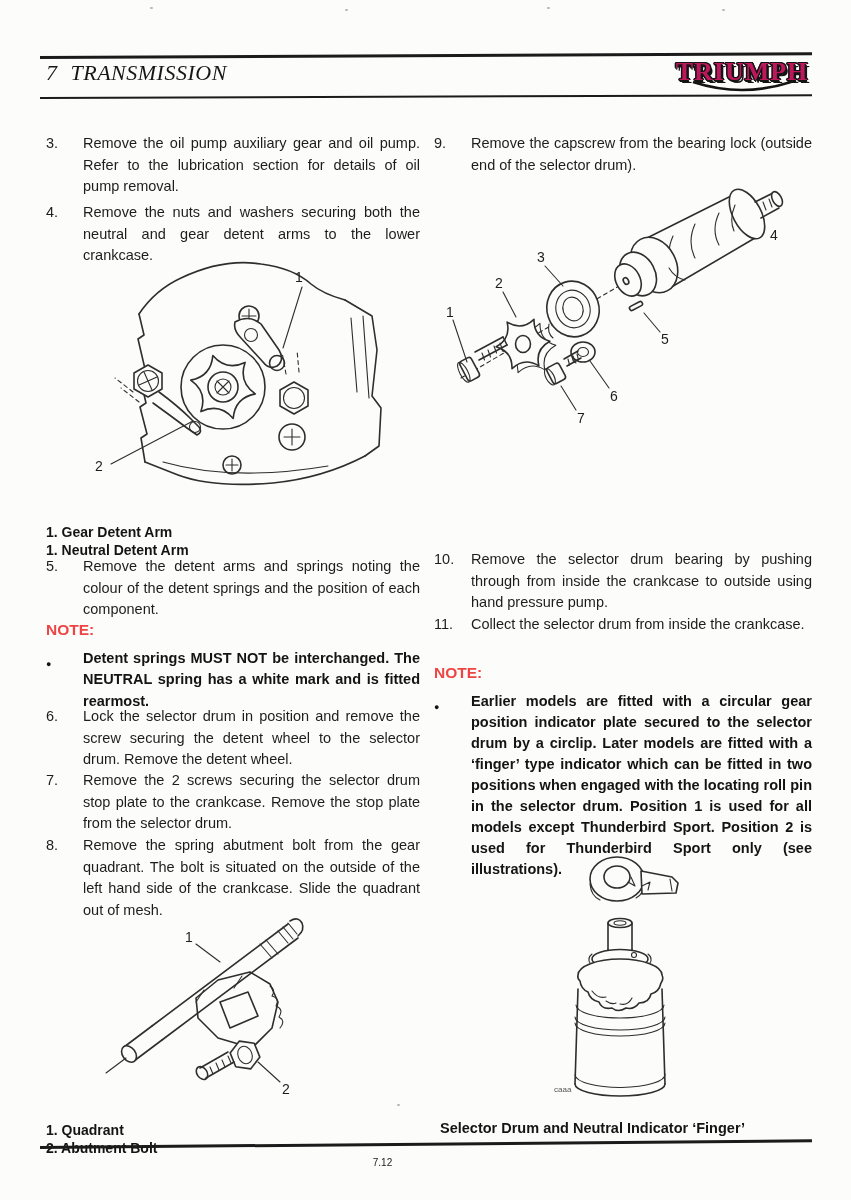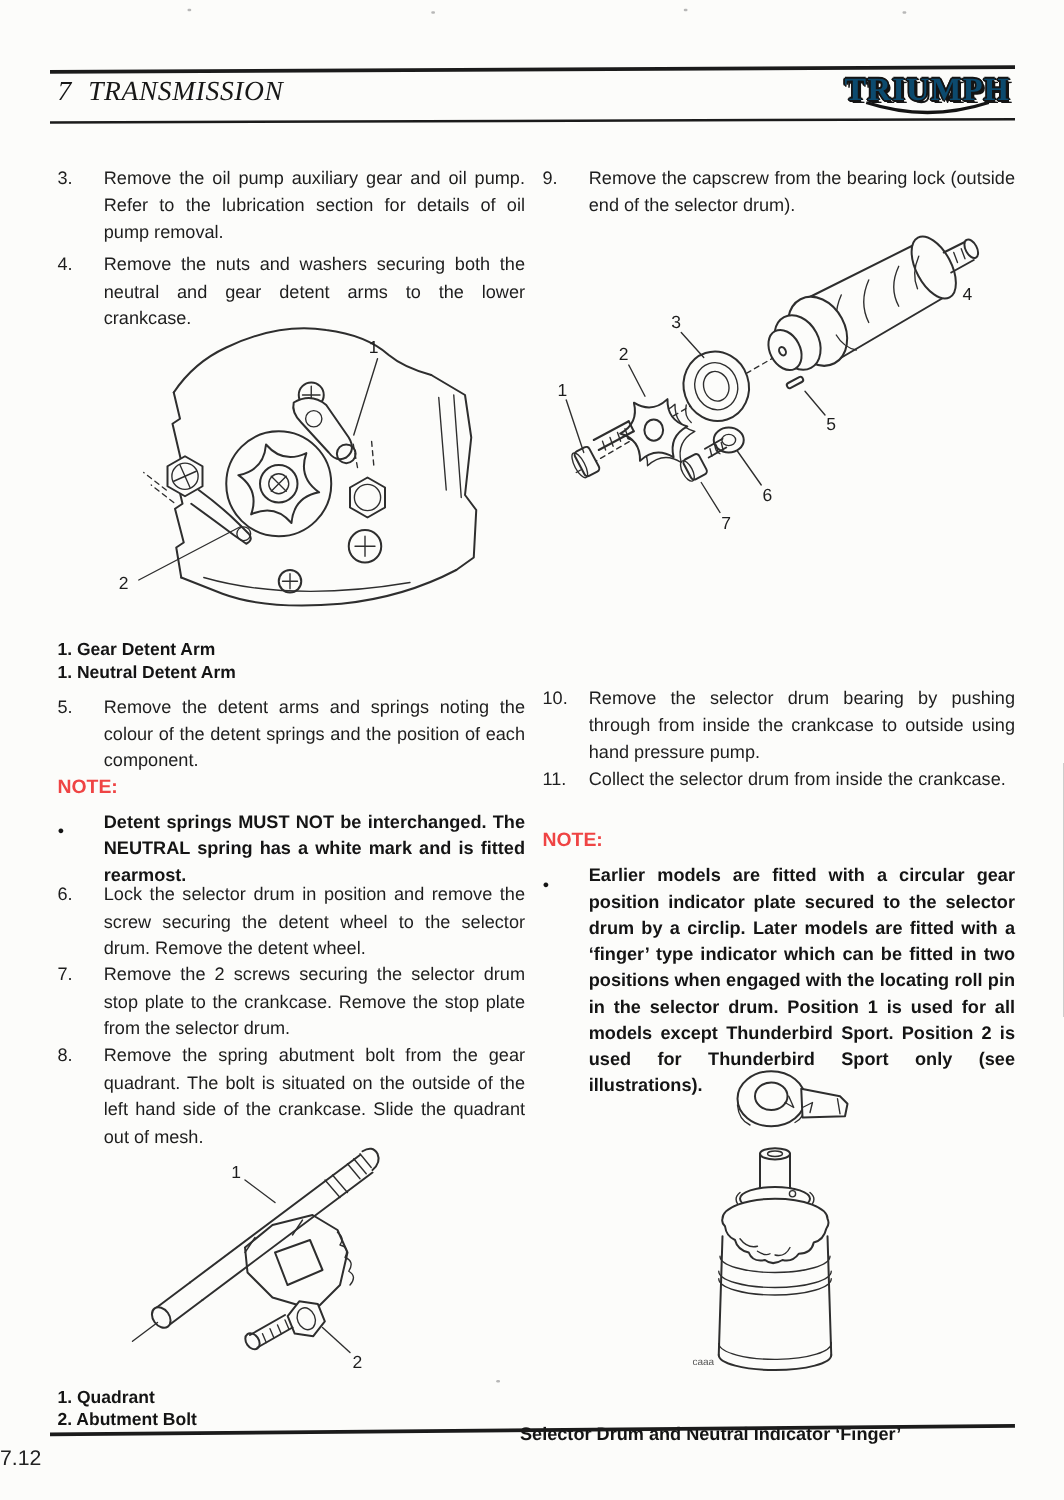--- a/index.html
+++ b/index.html
@@ -5,36 +5,36 @@
   html,body{margin:0;padding:0;background:#8a8a8a;}
   .page{position:relative;width:851px;height:1200px;margin:0 auto;background:#fcfcfa;
         font-family:"Liberation Sans",sans-serif;color:#1d1d1d;overflow:hidden;}
   .rule{position:absolute;background:#1b1b1b;transform-origin:left center;}
   
   .hdr-title{position:absolute;left:46px;top:60px;font-family:"Liberation Serif",serif;
              font-style:italic;font-size:22px;color:#171717;letter-spacing:.5px;}
   .hdr-title .no{margin-right:13px;}
   .logo{position:absolute;left:671px;top:57px;width:142px;height:40px;text-align:center;}
   .logo-text{display:inline-block;font-family:"Liberation Serif",serif;font-weight:700;
-             font-size:26px;line-height:30px;color:#0c4a6e;letter-spacing:1px;
+             font-size:26px;line-height:30px;color:#be185d;letter-spacing:1px;
              text-shadow:-1.5px 0 #141414,1.5px 0 #141414,0 -1.5px #141414,0 1.5px #141414,
                          -1px -1px #141414,1px -1px #141414,-1px 1px #141414,2.5px 2.5px 0 #141414;}
   .logo svg{position:absolute;left:18px;top:24px;}
   
   .step{position:absolute;display:flex;font-size:14.5px;line-height:21.6px;}
   .step .num{flex:none;width:37px;}
   .step .txt{flex:1;display:block;text-align:justify;}
-  .figcap{position:absolute;font-weight:700;font-size:14px;line-height:17.5px;color:#141414;}
+  .figcap{position:absolute;font-weight:700;font-size:14px;line-height:17.5px;color:#141414;margin-top:13px;}
   .parts{position:absolute;font-weight:700;font-size:13.8px;line-height:15.7px;color:#141414;}
   .note-title{position:absolute;font-weight:700;font-size:15.5px;color:#ef4444;}
   .note{position:absolute;display:flex;font-weight:700;font-size:14.5px;line-height:21.3px;color:#141414;}
   .note .dot{flex:none;width:37px;font-size:9px;padding-top:6px;}
   .note .txt{flex:1;display:block;text-align:justify;}
-  .rcap{position:absolute;left:416px;top:1120px;width:372px;font-weight:700;font-size:14.5px;color:#141414;margin-top:20px;}
-  .pageno{position:absolute;left:0;top:1157px;width:765px;text-align:left;font-size:17px;color:#222;}
+  .rcap{position:absolute;left:440px;top:1120px;width:372px;font-weight:700;font-size:14.5px;color:#141414;}
+  .pageno{position:absolute;left:0;top:1157px;width:765px;text-align:center;font-size:10px;color:#222;}
   
   svg.fig{position:absolute;overflow:visible;}
   .ln{stroke:#2e2e2e;fill:none;stroke-width:1.6;stroke-linecap:round;stroke-linejoin:round;}
   .lnf{stroke:#2e2e2e;fill:#fcfcfa;stroke-width:1.6;stroke-linecap:round;stroke-linejoin:round;}
   .thin{stroke:#2e2e2e;fill:none;stroke-width:1.1;stroke-linecap:round;}
   .dash{stroke-dasharray:4 3.5;}
   .callout{font-family:"Liberation Sans",sans-serif;font-size:14px;fill:#1d1d1d;stroke:none;}
   .code{font-family:"Liberation Sans",sans-serif;font-size:8px;fill:#555;stroke:none;}
   .speck{position:absolute;width:3px;height:2px;border-radius:2px;background:#9a9a9a;opacity:.7;}
 </style>

